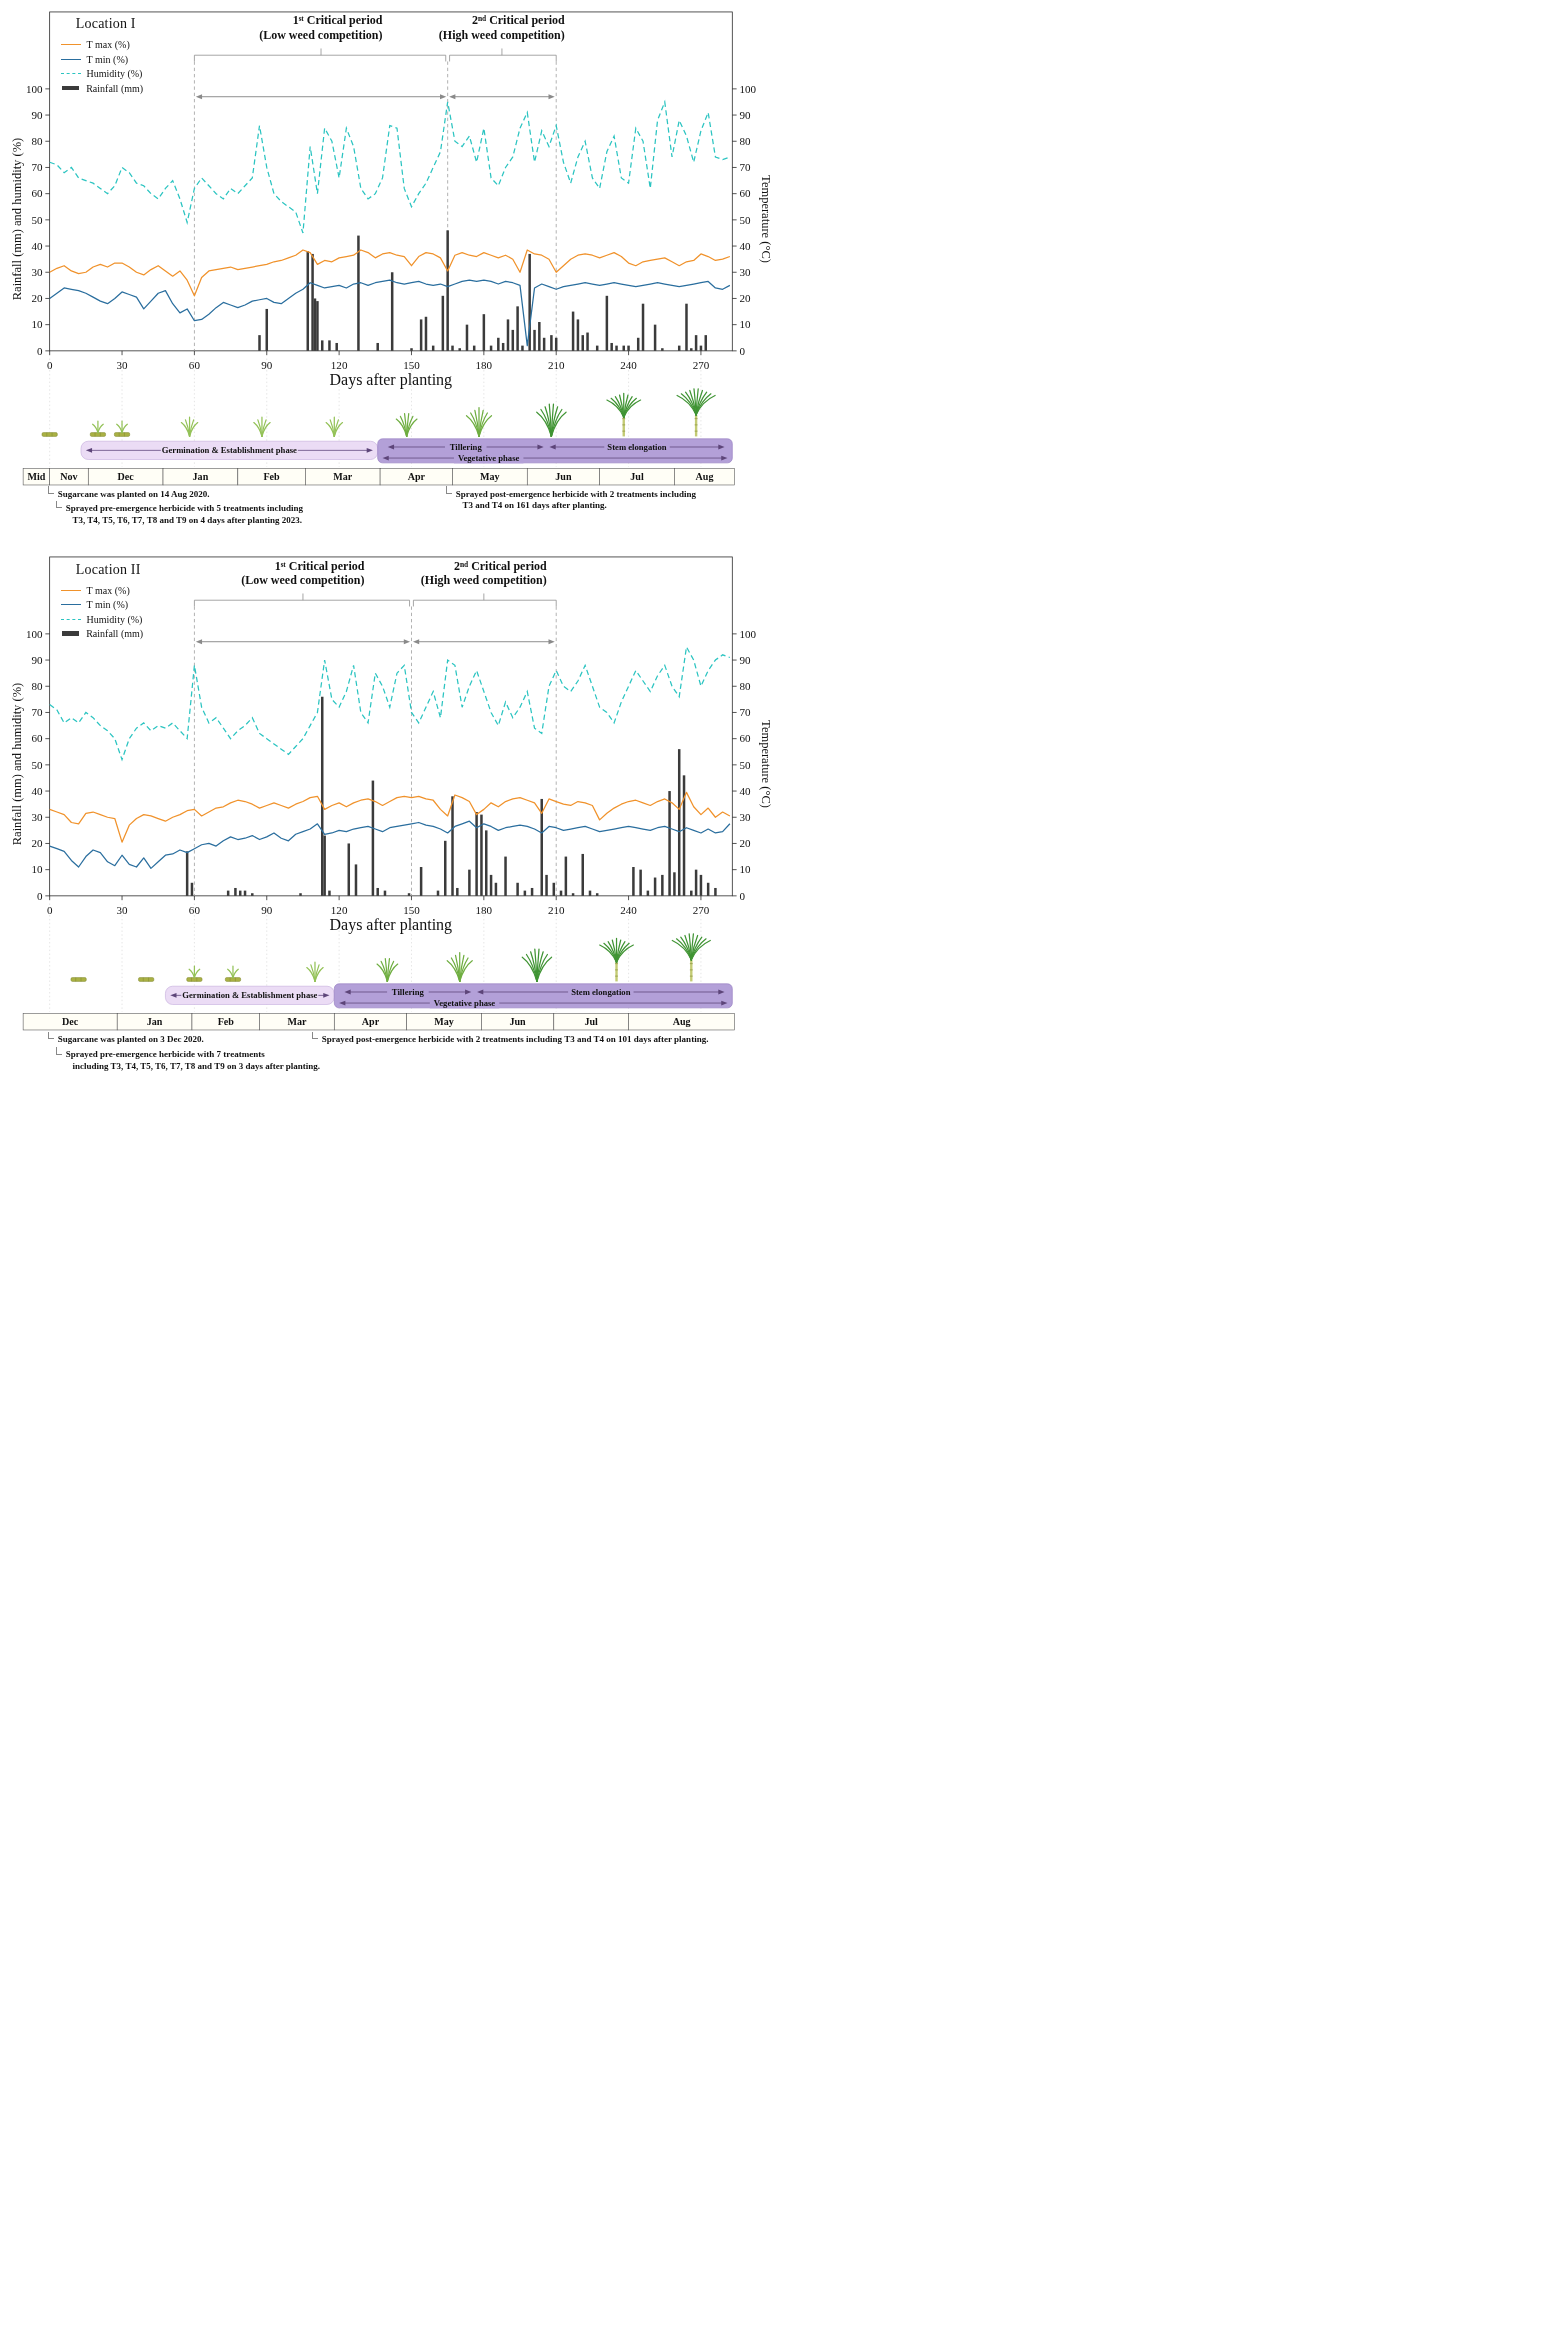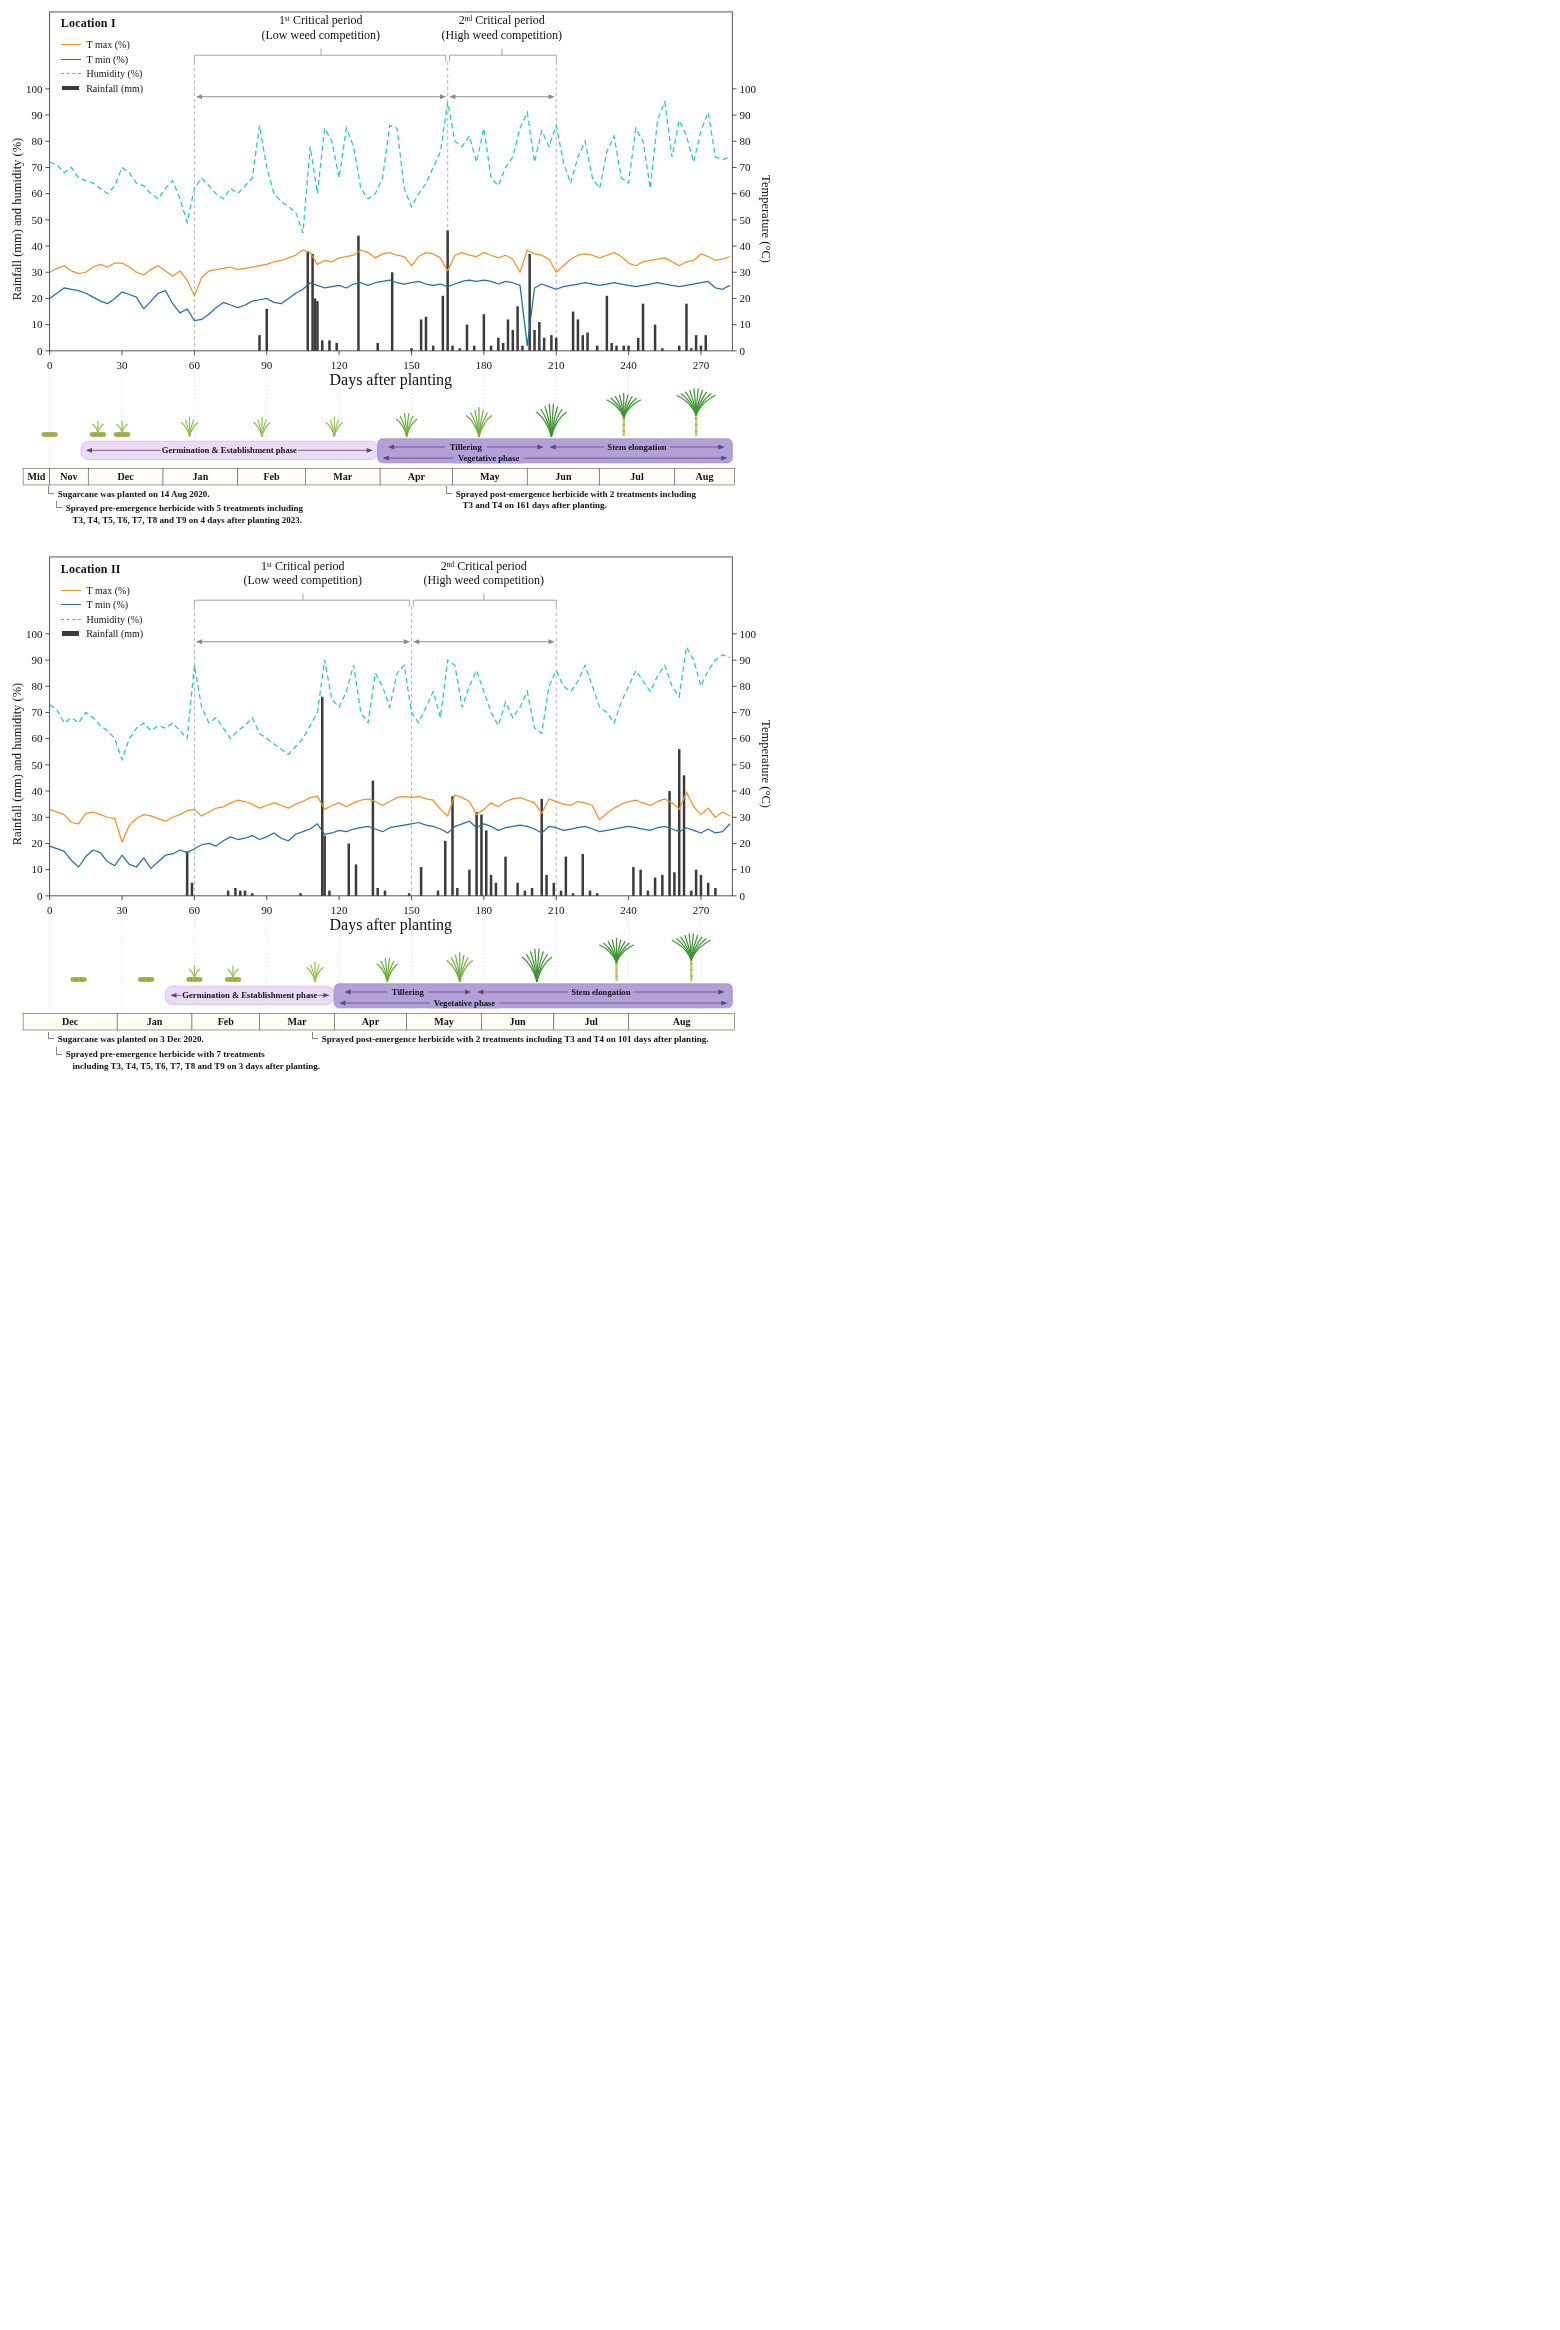--- a/index.html
+++ b/index.html
@@ -6,27 +6,27 @@
   html,body{background:#ffffff}
   body{width:780px;font-family:"Liberation Serif","DejaVu Serif",serif;color:#111}
   .page{padding:6.7px 2.9px 4.8px 3.8px}
   .panel{position:relative;width:773px;margin-bottom:14.4px}
   svg.chart-svg{display:block}
   svg text{font-family:"Liberation Serif","DejaVu Serif",serif;fill:#111}
   .tick{font-size:23px}
   .mlabel{font-size:21px;font-weight:bold}
   .phlabel{font-size:18px;font-weight:bold}
   .overlay{position:absolute;z-index:2}
-  .panel-title{left:57px;top:9.6px;font-size:12px;font-weight:bold;letter-spacing:0.2px}
+  .panel-title{left:72px;top:9.6px;font-size:14px;font-weight:normal;letter-spacing:0.2px}
   .legend{left:57px;top:31px}
   .leg-row{display:flex;align-items:center;height:14.4px;font-size:10px;font-weight:normal}
   .leg-line{display:inline-block;width:20px;height:0;border-top:1.7px solid #000;margin-right:5.8px}
   .leg-line.dashed{border-top-style:dashed}
   .leg-rain{display:inline-block;width:17.3px;height:4.8px;margin:0 6.7px 0 1.4px;background:#333}
-  .crit-label{top:6.7px;transform:translateX(-50%);text-align:center;font-size:12px;font-weight:normal;line-height:1.18;white-space:nowrap}
+  .crit-label{top:6.7px;transform:translateX(-50%);text-align:right;font-size:12px;font-weight:bold;line-height:1.18;white-space:nowrap}
   .ylab{top:212px;font-size:12.5px;white-space:nowrap}
   .ylab.left{left:13.5px;transform:translate(-50%,-50%) rotate(-90deg)}
   .ylab.right{left:761px;transform:translate(-50%,-50%) rotate(90deg)}
   .xlab{left:387px;top:364px;transform:translateX(-50%);font-size:16px}
   .footnotes{position:relative;height:50px;font-size:9px;font-weight:bold}
   .fnote{position:absolute;display:flex;align-items:flex-start}
   .corner{display:inline-block;width:6.2px;height:7.7px;border-left:1px solid #888;border-bottom:1px solid #888;margin-right:3.8px;margin-top:-2.4px;flex:none}
   .ftext{line-height:1.3}
   .ind{margin-left:6.7px}
 </style>

